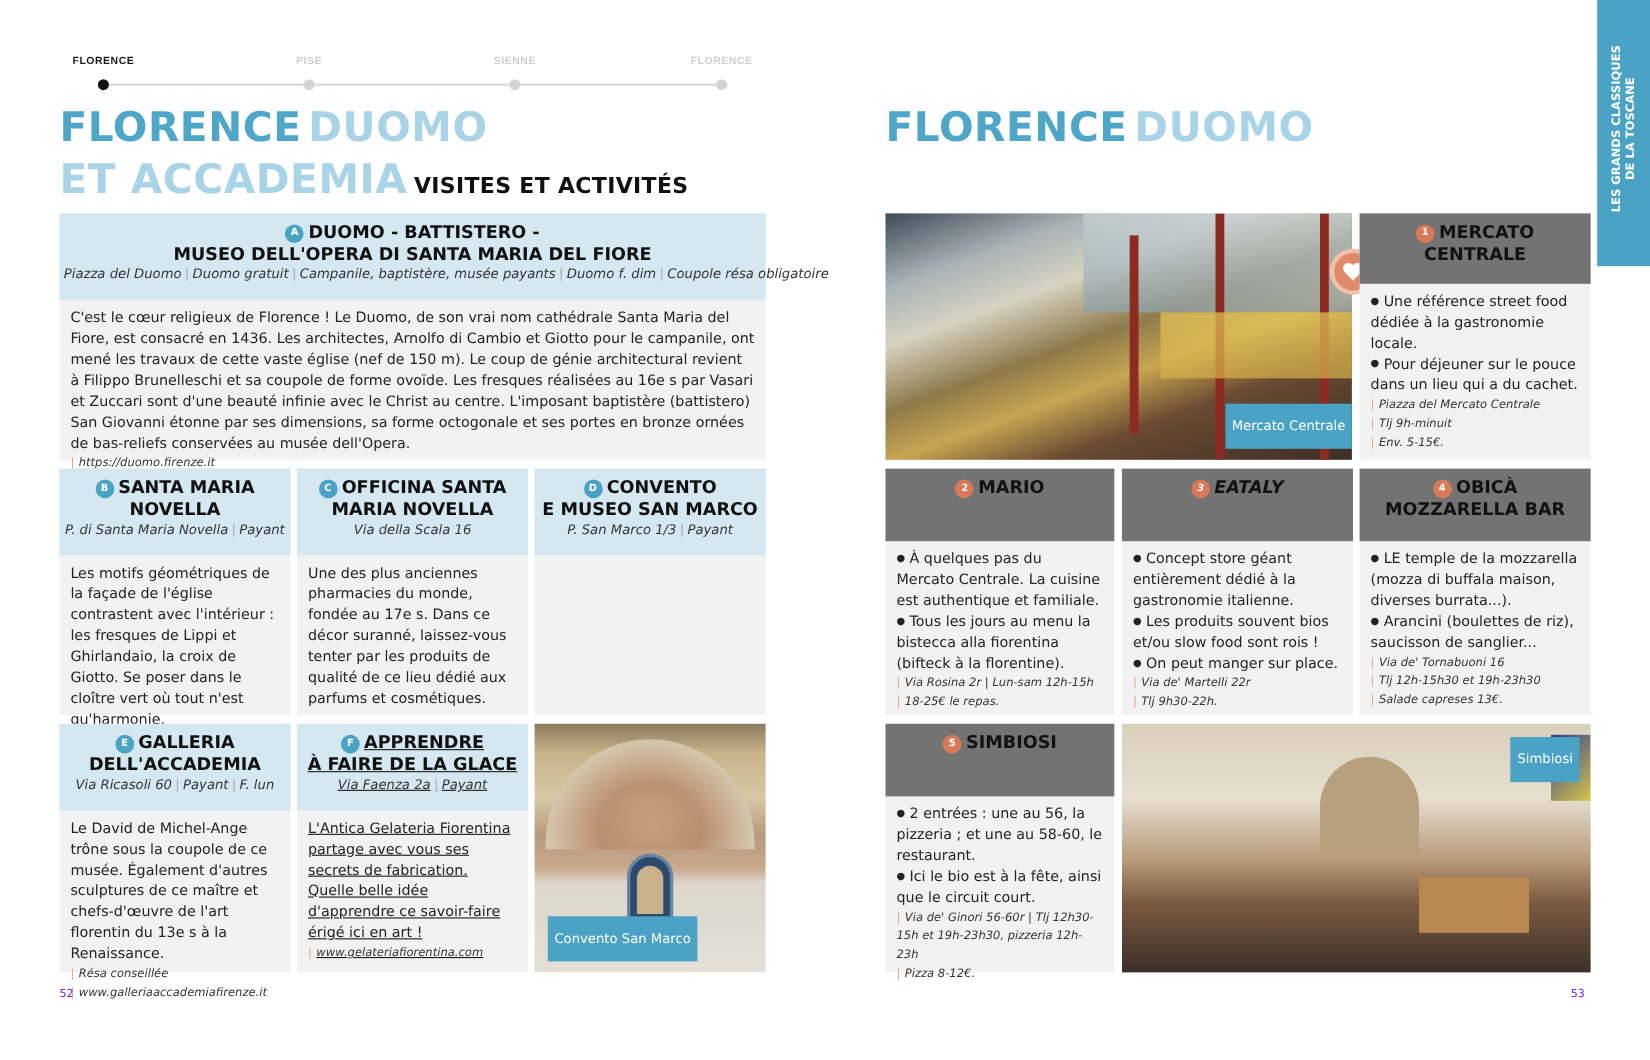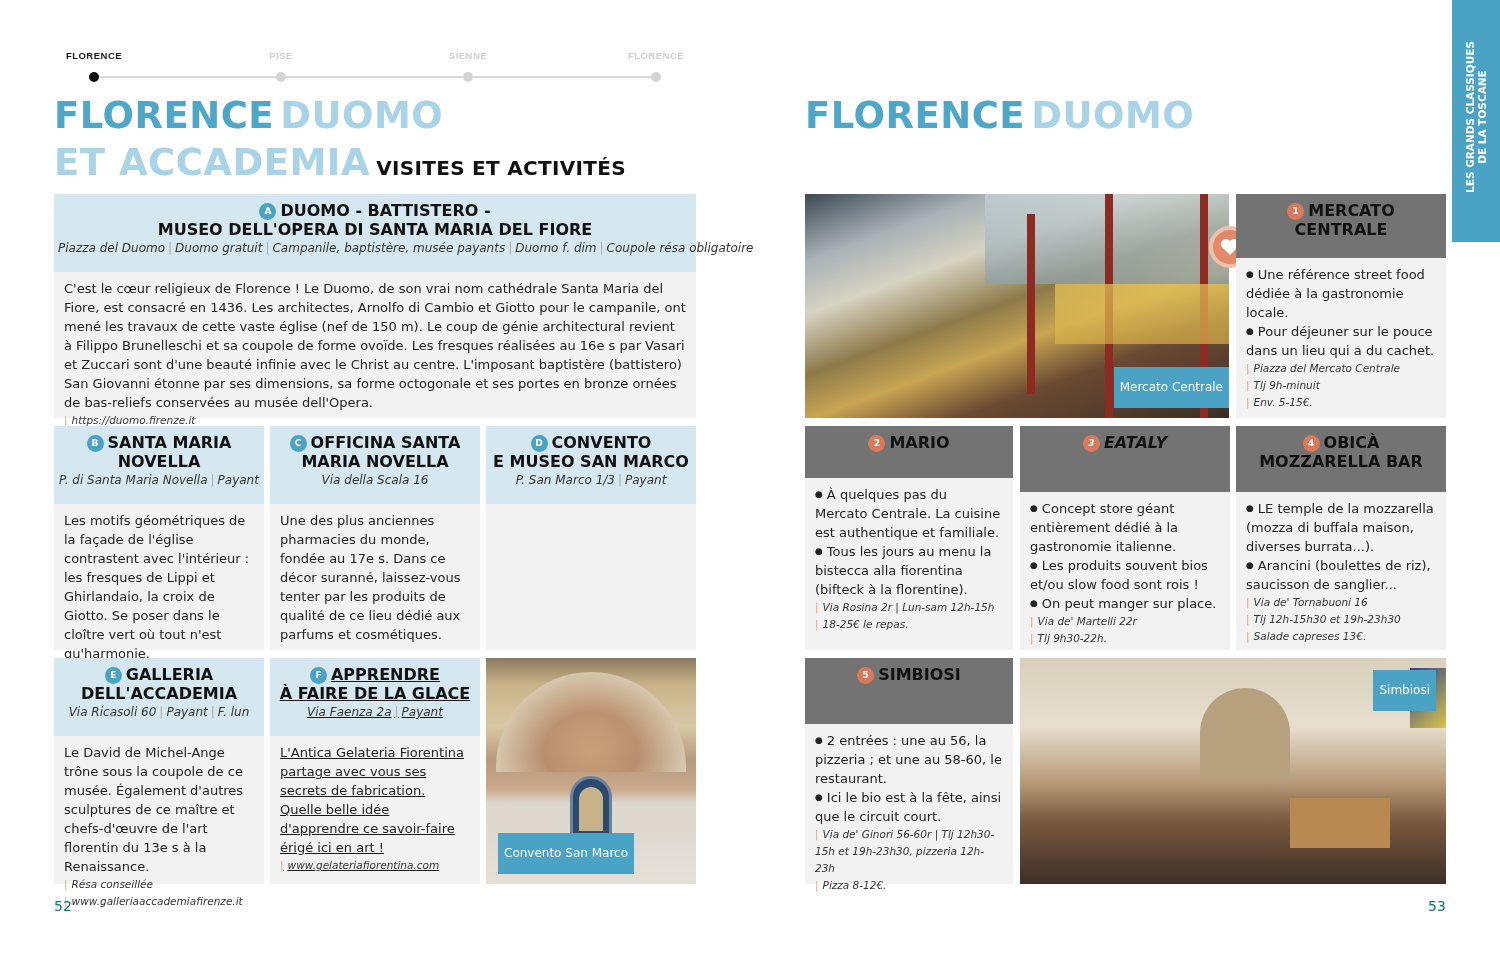--- a/index.html
+++ b/index.html
@@ -36,21 +36,21 @@
   .hd .info .sep { color: #aaa; margin: 0 3px; font-style: normal; }
   .card .bd { padding: 7px 10px 6px; font-size: 13px; line-height: 19px; color: #222; }
   .card .bd .note { display: block; font-style: italic; font-size: 10.5px; line-height: 17px; color: #333; }
   .card .bd .note::before { content: "|"; color: #e2a28a; font-style: normal; margin-right: 4px; }
   .bullet::before { content: "\25CF"; font-size: 9px; margin-right: 4px; vertical-align: 2px; }
 
   
   .photo { position: absolute; overflow: hidden; }
   .photo .caption { position: absolute; background: #4aa3c5; color: #fff; font-size: 12px; padding: 13px 6px; line-height: 15px; }
 
-  .pageno { position: absolute; top: 898px; font-size: 14px; color: #0f766e; }
+  .pageno { position: absolute; top: 898px; font-size: 10px; color: #6d28d9; }
 
   .heart { position: absolute; left: 1209px; top: 226px; width: 42px; height: 42px; border-radius: 50%; background: #e08a6a; border: 4px solid #f2c0aa; display: flex; align-items: center; justify-content: center; }
 </style>
 </head>
 <body>
 
 <div class="progress">
   <div class="line"></div>
   <div class="step active" style="left:-10px">
     <span class="lbl">FLORENCE</span>
@@ -189,21 +189,21 @@
   <div class="bd">
     <div class="bullet">Une référence street food dédiée à la gastronomie locale.</div>
     <div class="bullet">Pour déjeuner sur le pouce dans un lieu qui a du cachet.</div>
     <span class="note">Piazza del Mercato Centrale</span>
     <span class="note">Tlj 9h-minuit</span>
     <span class="note">Env. 5-15€.</span>
   </div>
 </div>
 
 <div class="card resto" style="left:805px; top:426px; width:208px; height:224px;">
-  <div class="hd" style="height:52px;">
+  <div class="hd" style="height:66px;">
     <div class="name"><span class="badge">2</span><span>MARIO</span></div>
   </div>
   <div class="bd">
     <div class="bullet">À quelques pas du Mercato Centrale. La cuisine est authentique et familiale.</div>
     <div class="bullet">Tous les jours au menu la bistecca alla fiorentina (bifteck à la florentine).</div>
     <span class="note">Via Rosina 2r | Lun-sam 12h-15h</span>
     <span class="note">18-25€ le repas.</span>
   </div>
 </div>
 

